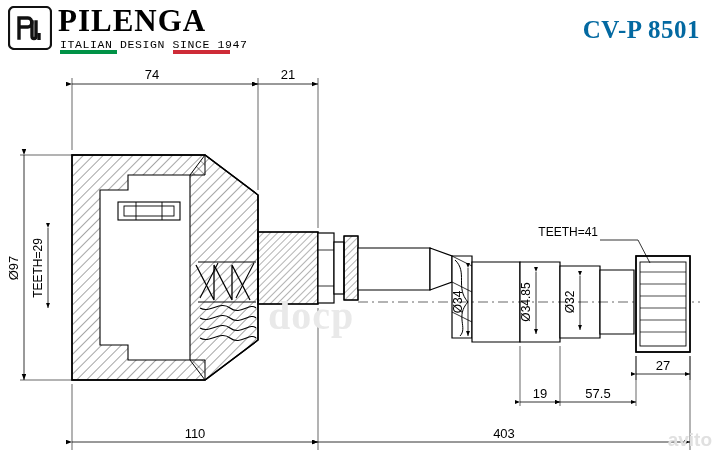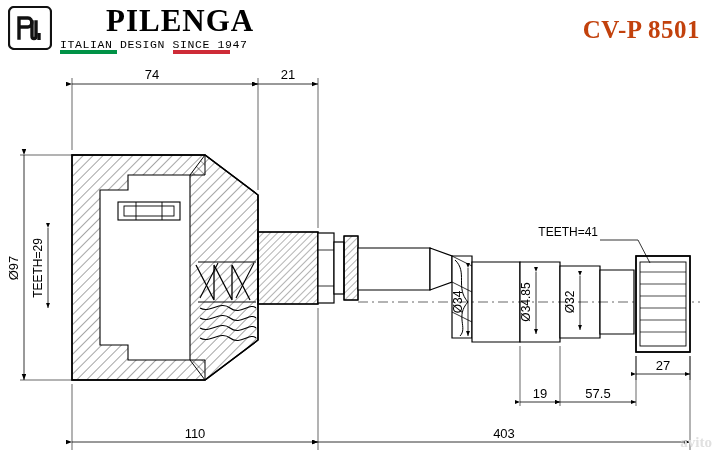--- a/index.html
+++ b/index.html
@@ -14,50 +14,49 @@
 
   
   .header { position:absolute; left:0; top:0; width:720px; height:56px; }
 
   .logo-mark { position:absolute; left:8px; top:6px; width:44px; height:44px; }
   .brand-name {
     position:absolute; left:58px; top:4px;
     font-family:"Liberation Serif", serif;
     font-weight:bold; font-size:31px; letter-spacing:1px; color:#000;
     line-height:34px;
-    margin-left:48px;
   }
   .brand-sub {
     position:absolute; left:60px; top:38px;
     font-family:Liberation Mono, monospace;
     font-size:11.5px; letter-spacing:0.6px; color:#000;
   }
   .flag { position:absolute; top:50px; left:60px; width:170px; height:4px; display:flex; }
   .flag i { flex:1 1 33.33%; height:4px; display:block; }
   .flag .f-green { background:#009246; }
   .flag .f-white { background:#ffffff; }
   .flag .f-red { background:#ce2b37; }
 
   .part-code {
     position:absolute; right:20px; top:16px;
     font-family:"Liberation Serif", serif;
-    font-weight:bold; font-size:25px; letter-spacing:0.5px; color:#c2410c;
+    font-weight:bold; font-size:25px; letter-spacing:0.5px; color:#0369a1;
   }
 
   
   .wm-docp {
     position:absolute; left:268px; top:292px;
     font-family:"Liberation Serif", serif;
     font-size:40px; color:#e9e9e9; font-weight:bold; letter-spacing:1px;
     pointer-events:none; user-select:none;
   }
   .wm-avito {
     position:absolute; right:8px; bottom:6px;
-    font-family:Liberation Serif, serif;
-    font-size:15px; color:#e0e0e0; font-weight:bold;
+    font-family:Liberation Sans, sans-serif;
+    font-size:19px; color:#e0e0e0; font-weight:bold;
     pointer-events:none; user-select:none;
   }
 
   
   .drawing { position:absolute; left:0; top:50px; width:708px; height:407px; }
   svg { display:block; }
   text { font-family:"Liberation Sans", sans-serif; fill:#000; }
 </style>
 </head>
 <body>
@@ -224,14 +223,15 @@
 
       <text x="663" y="320" font-size="13" text-anchor="middle">27</text>
       <text x="540" y="348" font-size="13" text-anchor="middle">19</text>
       <text x="598" y="348" font-size="13" text-anchor="middle">57.5</text>
 
       <text x="195" y="388" font-size="13" text-anchor="middle">110</text>
       <text x="504" y="388" font-size="13" text-anchor="middle">403</text>
     </svg>
   </div>
 
+  <div class="wm-docp">docp</div>
   <div class="wm-avito">avito</div>
 </div>
 
 </body></html>

